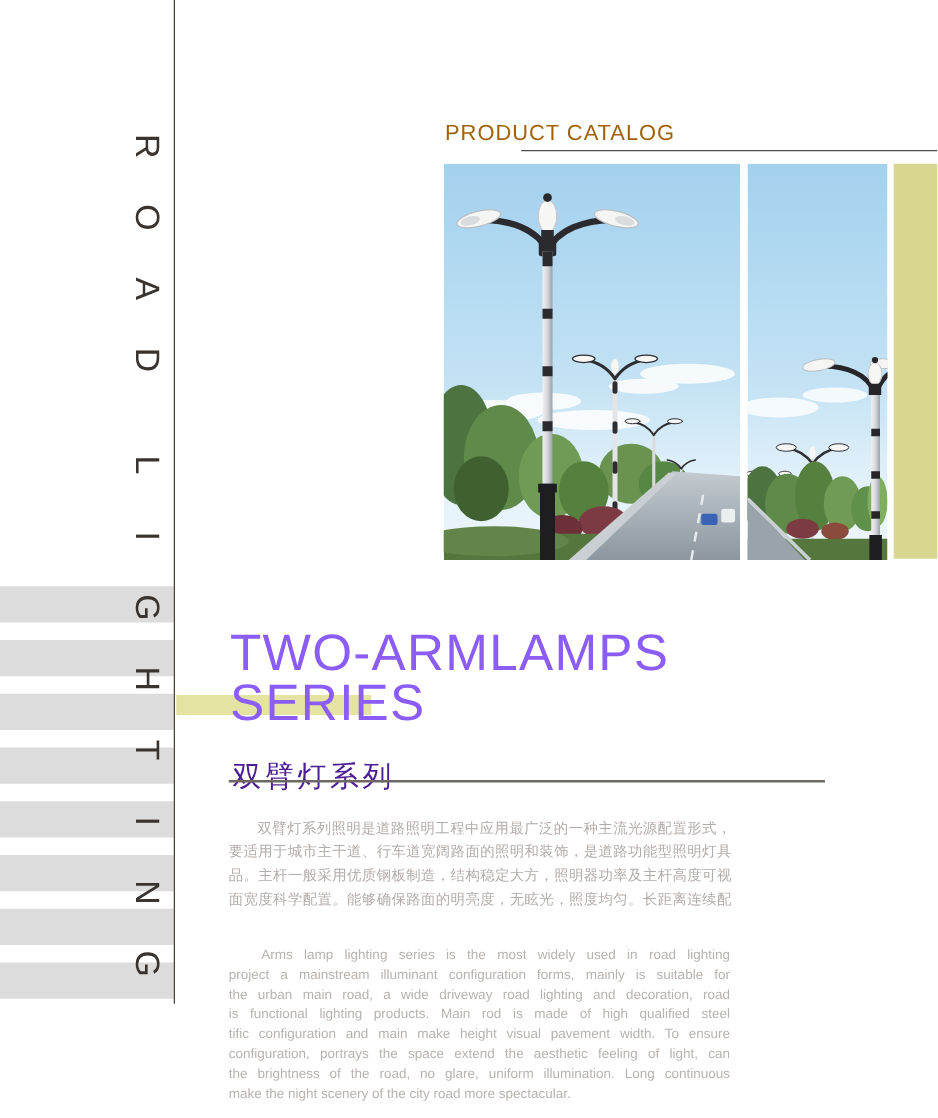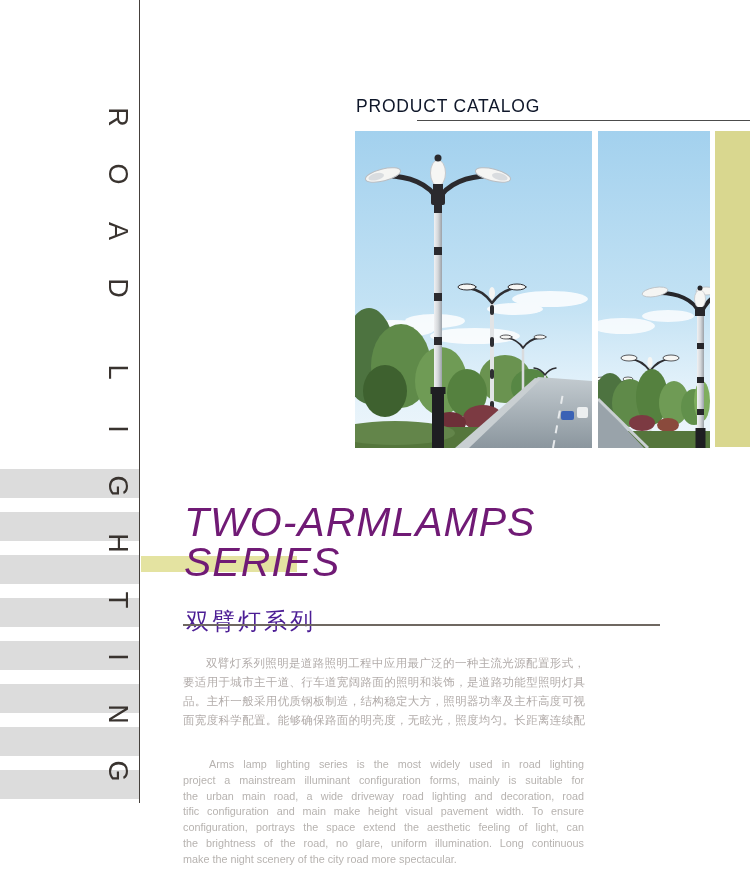--- a/index.html
+++ b/index.html
@@ -11,31 +11,31 @@
   
   .rail-line{position:absolute;left:139px;top:0;width:1px;height:803px;background:#45403c;}
   .rail-stripe{position:absolute;left:0;width:139px;height:29px;background:#dcdcdc;}
   .vertical-text{position:absolute;left:100px;top:103px;display:flex;flex-direction:column;gap:29px;}
   .vertical-text span{
     display:block;width:36px;height:28px;line-height:28px;text-align:center;
     font-size:27px;font-weight:300;color:#39332f;transform:rotate(90deg);
   }
   .vertical-text span:nth-child(5){margin-top:27px;}
   
-  .catalog-label{position:absolute;left:356px;top:96px;font-size:17.5px;letter-spacing:.8px;color:#0f172a;}
+  .catalog-label{position:absolute;left:356px;top:96px;font-size:17.5px;letter-spacing:.8px;color:#a16207;}
   .header-rule{position:absolute;left:417px;top:120px;width:333px;height:1px;background:#4c4c4c;}
   
   .photo-main{position:absolute;left:355px;top:131px;width:237px;height:317px;}
   .photo-side{position:absolute;left:598px;top:131px;width:112px;height:317px;}
   .photo-main svg,.photo-side svg{display:block;width:100%;height:100%;}
   .accent-bar{position:absolute;left:715px;top:131px;width:35px;height:316px;background:#d9d78f;}
   
   .series-highlight{position:absolute;left:141px;top:556px;width:156px;height:16px;background:#e4e3a1;}
   .series-title{position:absolute;left:184px;top:502px;font-size:41px;line-height:40px;
-    letter-spacing:1px;font-weight:300;color:#701a75;font-style:italic;}
+    letter-spacing:1px;font-weight:300;color:#8b5cf6;}
   .series-subtitle-cn{position:absolute;left:186px;top:589px;font-size:23px;letter-spacing:3px;
     font-weight:400;color:#4c1d95;margin-top:17px;}
   .title-rule{position:absolute;left:183px;top:624px;width:477px;height:1.5px;background:#6f6861;}
   
   .para-cn{position:absolute;left:183px;top:654px;width:402px;color:#b2acaa;font-size:11.5px;}
   .para-cn .line{height:19px;line-height:19px;overflow:hidden;text-align:justify;
     text-align-last:justify;text-justify:inter-character;}
   .para-cn .line.first{text-indent:23px;}
   .para-cn .line.last{text-align-last:left;}
   .para-en{position:absolute;left:183px;top:757px;width:401px;color:#b7b3b0;font-size:10.8px;}
@@ -248,17 +248,18 @@
   <div class="line first">双臂灯系列照明是道路照明工程中应用最广泛的一种主流光源配置形式，主</div>
   <div class="line">要适用于城市主干道、行车道宽阔路面的照明和装饰，是道路功能型照明灯具产</div>
   <div class="line">品。主杆一般采用优质钢板制造，结构稳定大方，照明器功率及主杆高度可视路</div>
   <div class="line">面宽度科学配置。能够确保路面的明亮度，无眩光，照度均匀。长距离连续配置，</div>
 </div>
 
 <div class="para-en">
   <div class="line first">Arms lamp lighting series is the most widely used in road lighting</div>
   <div class="line">project a mainstream illuminant configuration forms, mainly is suitable for</div>
   <div class="line">the urban main road, a wide driveway road lighting and decoration, road</div>
+  <div class="line">is functional lighting products. Main rod is made of high qualified steel</div>
   <div class="line">tific configuration and main make height visual pavement width. To ensure</div>
   <div class="line">configuration, portrays the space extend the aesthetic feeling of light, can</div>
   <div class="line">the brightness of the road, no glare, uniform illumination. Long continuous</div>
   <div class="line last">make the night scenery of the city road more spectacular.</div>
 </div>
 
 </body></html>

